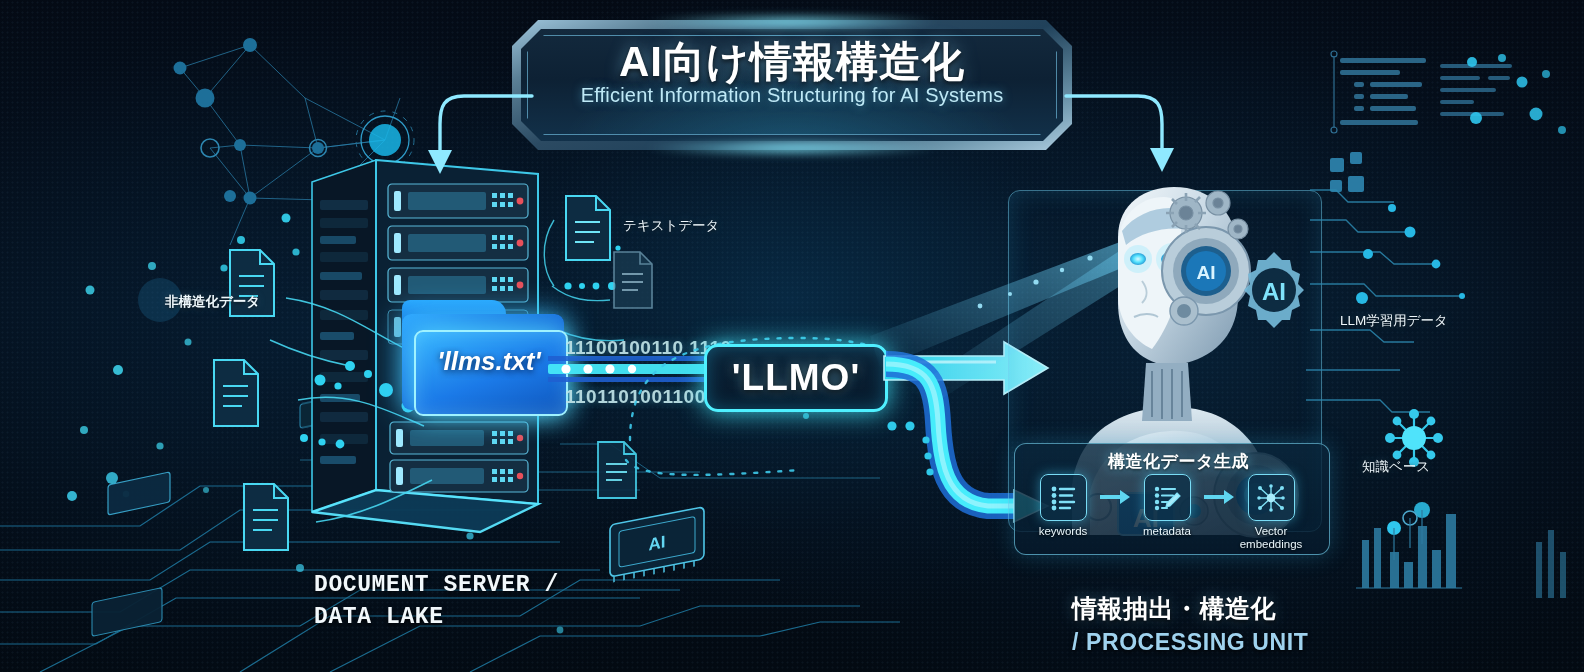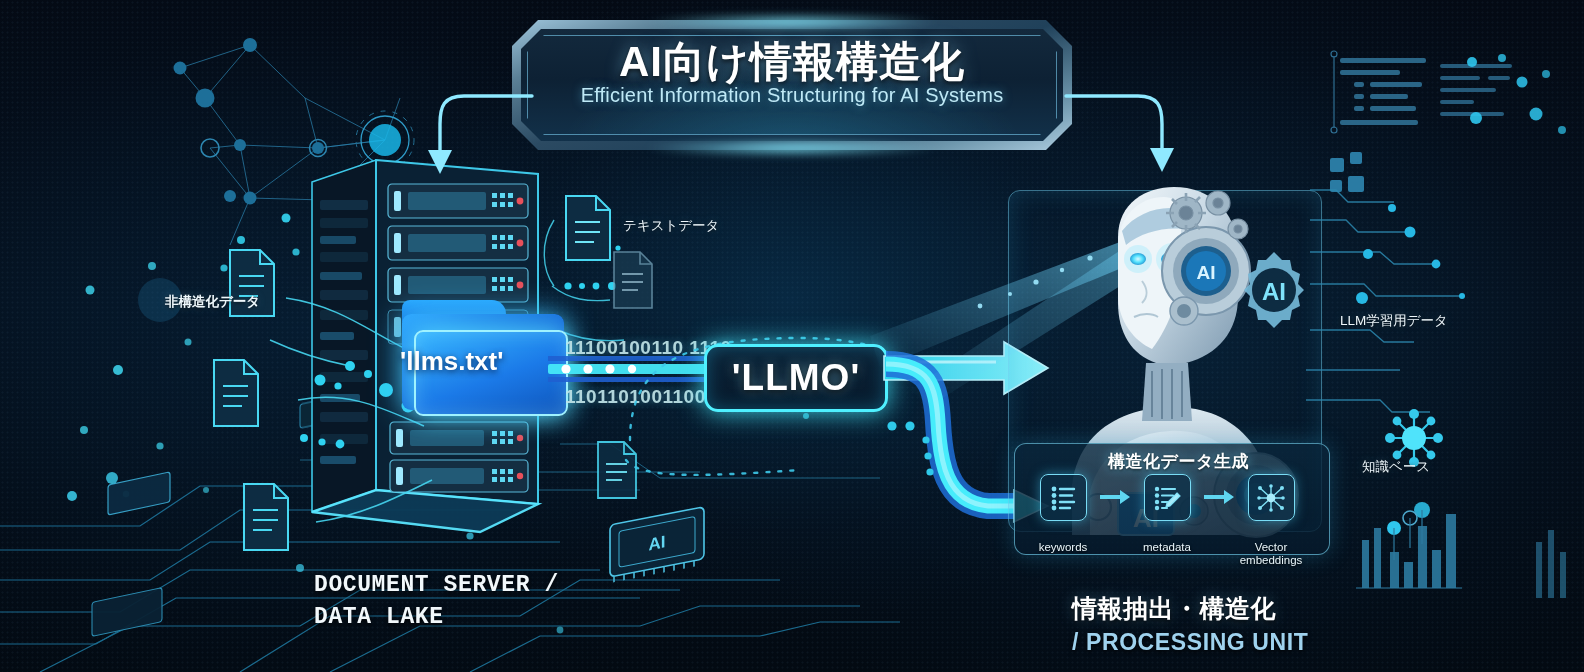--- a/index.html
+++ b/index.html
@@ -109,23 +109,24 @@
     background:linear-gradient(150deg,#2fa9ff 0%,#1668d8 55%,#0d47a8 100%);
     box-shadow:0 0 30px rgba(60,190,255,.85);
   }
   .fold-front{
     position:absolute;left:14px;top:30px;width:150px;height:82px;border-radius:9px;
     background:linear-gradient(160deg,#37b6ff 0%,#1b7ae8 55%,#0f55bb 100%);
     border:2.4px solid #9ff2ff;
     box-shadow:0 0 26px rgba(90,225,255,.9),inset 0 0 18px rgba(140,230,255,.3);
   }
   #folder-name{
-    position:absolute;left:0;right:0;top:46px;text-align:left;
+    position:absolute;left:12px;right:0;top:46px;text-align:center;
     font-size:26px;font-weight:bold;color:#fff;
     text-shadow:0 2px 6px rgba(0,20,60,.85);
+    font-style:italic;
   }
 
   
   #struct-panel{
     left:1014px;top:443px;width:314px;height:110px;border-radius:12px;
     border:1.6px solid rgba(120,215,245,.62);
     background:linear-gradient(180deg,rgba(10,40,62,.80),rgba(6,26,44,.80));
     box-shadow:0 0 22px rgba(45,170,220,.28);
   }
   #struct-title{
@@ -136,21 +137,21 @@
   }
   .sp-row{position:absolute;left:12px;top:30px;right:12px;height:72px;display:flex;align-items:flex-start;}
   .sp-item{width:72px;display:flex;flex-direction:column;align-items:center;}
   .sp-box{
     width:45px;height:45px;border-radius:8px;
     border:1.5px solid #79dcf5;background:rgba(12,48,72,.75);
     box-shadow:0 0 12px rgba(70,200,240,.5);
     display:flex;align-items:center;justify-content:center;
   }
   .sp-cap{
-    margin-top:20px;font-size:11.5px;color:#eaf7fc;text-align:center;line-height:1.1;
+    margin-top:4px;font-size:11.5px;color:#eaf7fc;text-align:center;line-height:1.1;
     text-shadow:0 1px 3px #000;
   }
   .sp-arrow{width:32px;height:45px;display:flex;align-items:center;justify-content:center;}
 
   
   #robot-frame{
     left:1008px;top:190px;width:312px;height:340px;border-radius:12px;
     border:1.5px solid rgba(110,205,240,.5);
     box-shadow:0 0 24px rgba(40,160,215,.2) inset;
   }

